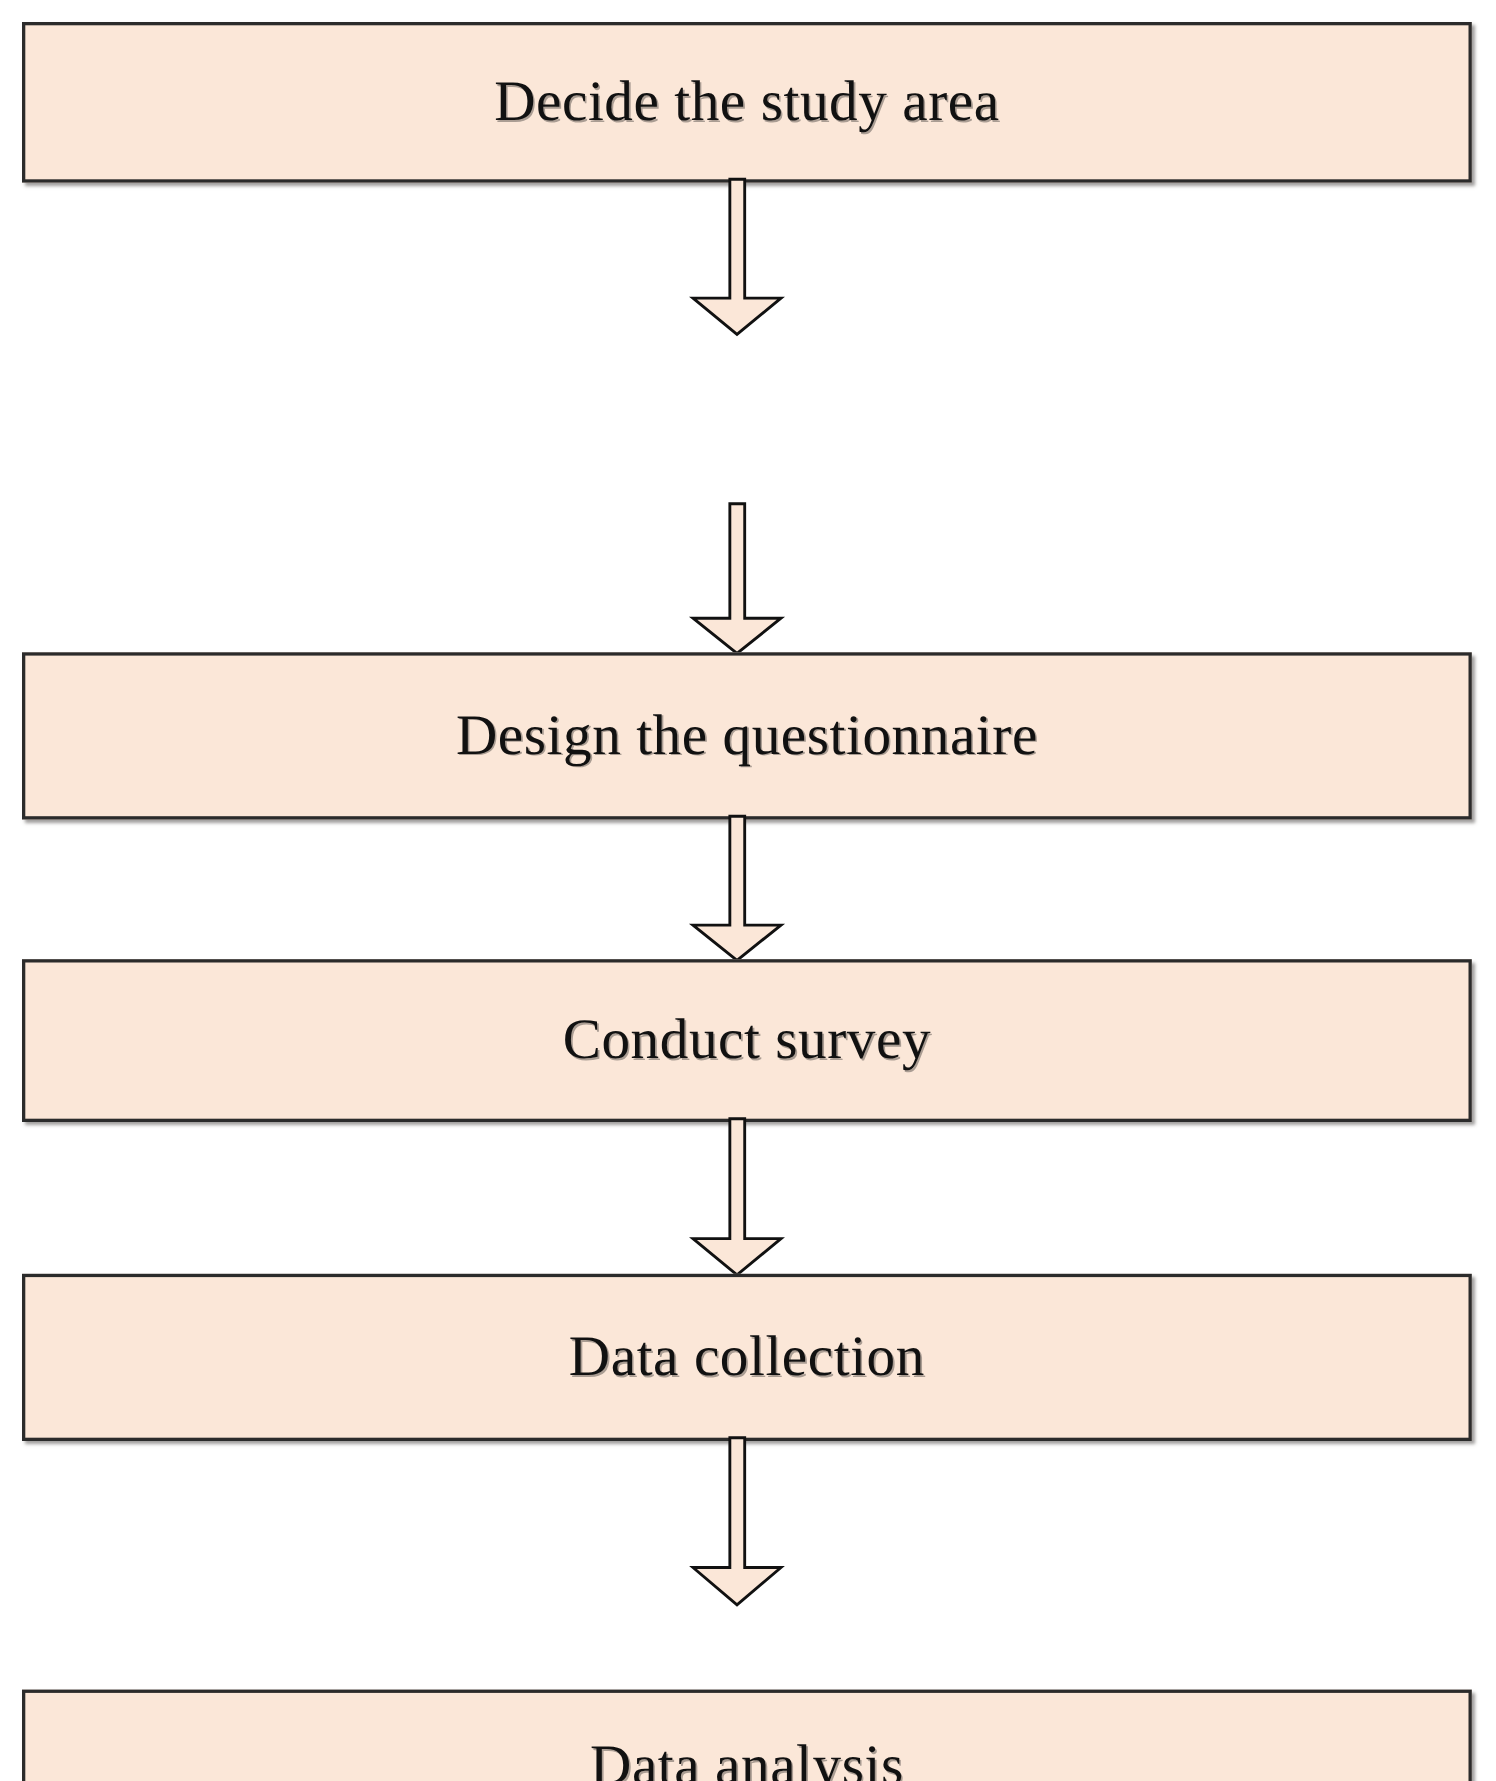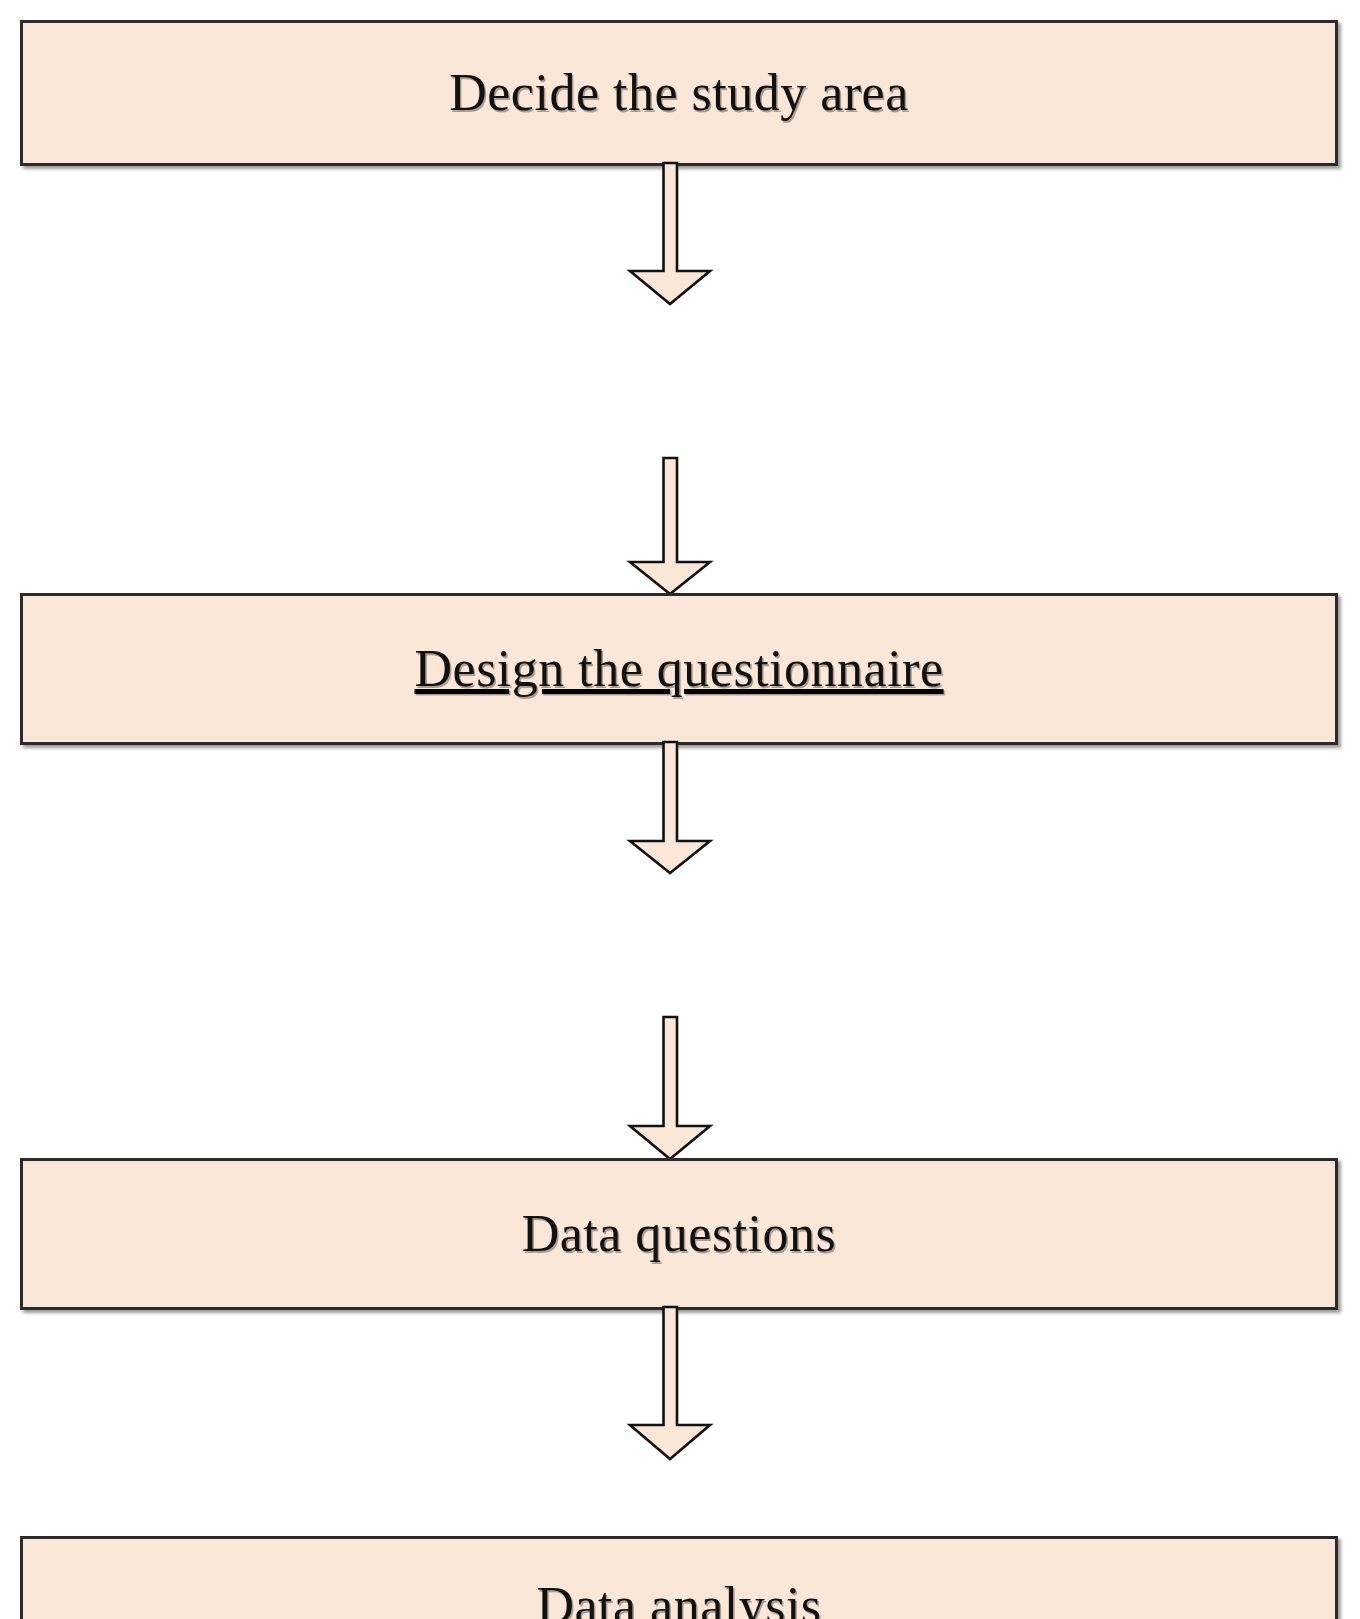--- a/index.html
+++ b/index.html
@@ -68,39 +68,42 @@
     </svg>
   </div>
 
 
   <div class="flow-arrow" style="top:458px; height:137px;">
     <svg viewBox="0 0 100 137" preserveAspectRatio="none" aria-hidden="true">
       <polygon points="43.5,0 57,0 57,104 90,104 50,136 10,104 43.5,104" fill="#fbe7d8" stroke="#111111" stroke-width="2.6" stroke-linejoin="miter" vector-effect="non-scaling-stroke"></polygon>
     </svg>
   </div>
 
-  <div class="flow-box" style="top:593px; height:152px;text-decoration:underline;">
+  <div class="flow-box" style="top:593px; height:152px;">
     <span class="flow-box-label">Design the questionnaire</span>
   </div>
 
   <div class="flow-arrow" style="top:742px; height:132px;">
     <svg viewBox="0 0 100 132" preserveAspectRatio="none" aria-hidden="true">
       <polygon points="43.5,0 57,0 57,99 90,99 50,131 10,99 43.5,99" fill="#fbe7d8" stroke="#111111" stroke-width="2.6" stroke-linejoin="miter" vector-effect="non-scaling-stroke"></polygon>
     </svg>
   </div>
 
+  <div class="flow-box" style="top:872px; height:148px;">
+    <span class="flow-box-label">Conduct survey</span>
+  </div>
 
   <div class="flow-arrow" style="top:1017px; height:143px;">
     <svg viewBox="0 0 100 143" preserveAspectRatio="none" aria-hidden="true">
       <polygon points="43.5,0 57,0 57,109 90,109 50,142 10,109 43.5,109" fill="#fbe7d8" stroke="#111111" stroke-width="2.6" stroke-linejoin="miter" vector-effect="non-scaling-stroke"></polygon>
     </svg>
   </div>
 
   <div class="flow-box" style="top:1158px; height:152px;">
-    <span class="flow-box-label">Data questions</span>
+    <span class="flow-box-label">Data collection</span>
   </div>
 
   <div class="flow-arrow" style="top:1307px; height:153px;">
     <svg viewBox="0 0 100 153" preserveAspectRatio="none" aria-hidden="true">
       <polygon points="43.5,0 57,0 57,118 90,118 50,152 10,118 43.5,118" fill="#fbe7d8" stroke="#111111" stroke-width="2.6" stroke-linejoin="miter" vector-effect="non-scaling-stroke"></polygon>
     </svg>
   </div>
 
   <div class="flow-box" style="top:1536px; height:140px;">
     <span class="flow-box-label">Data analysis</span>

